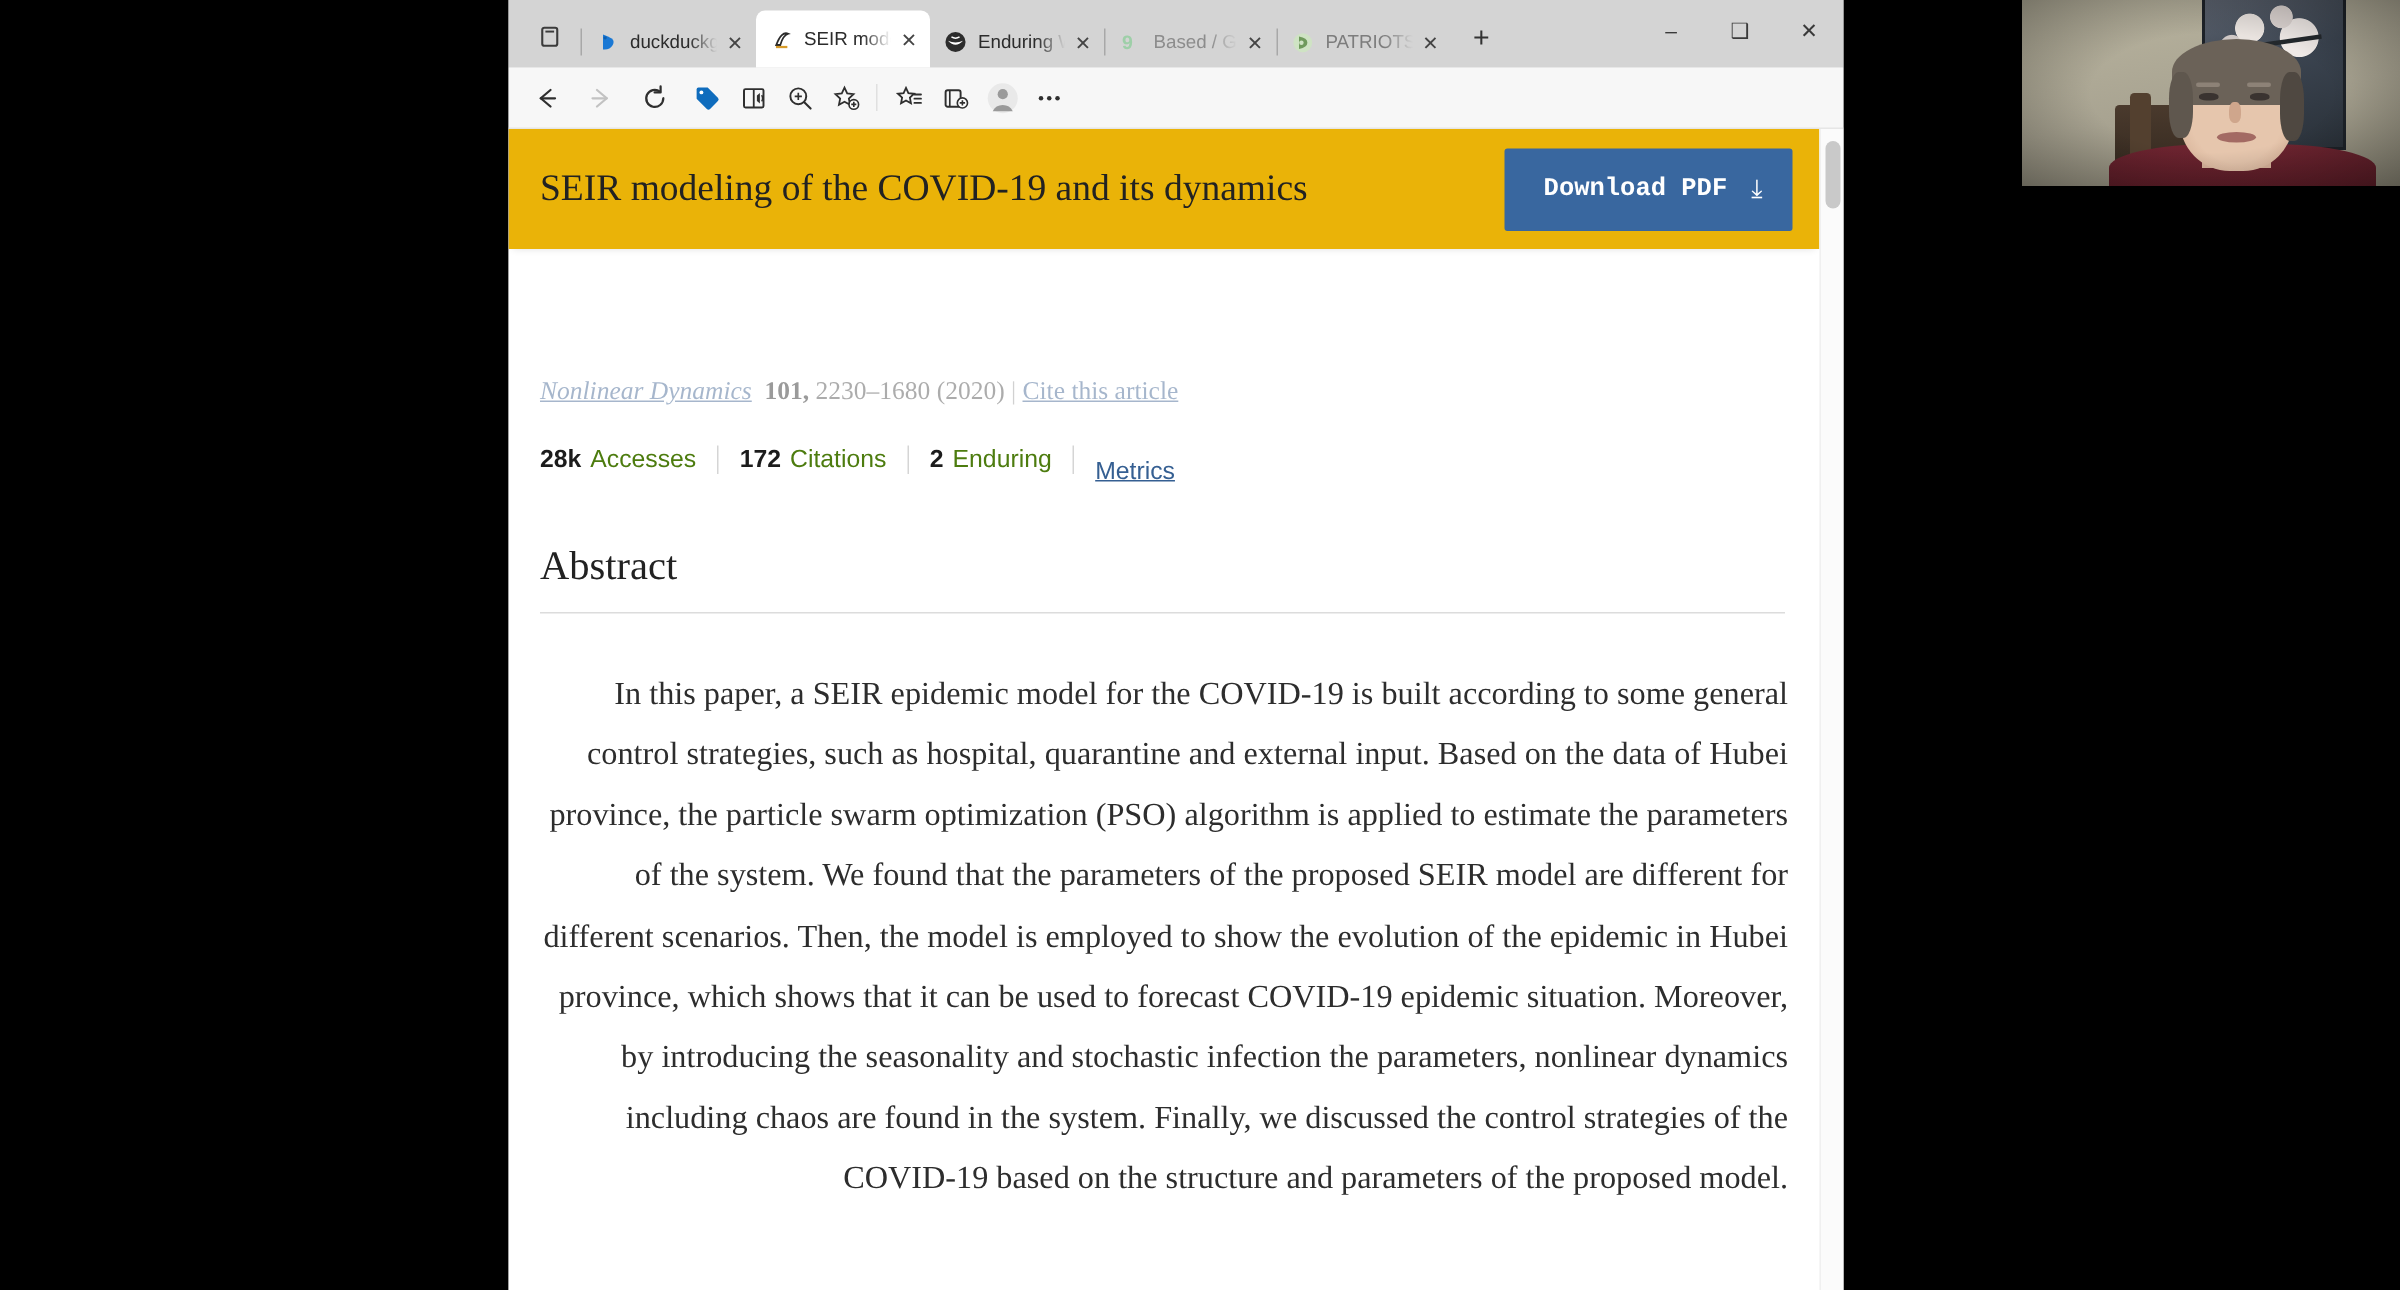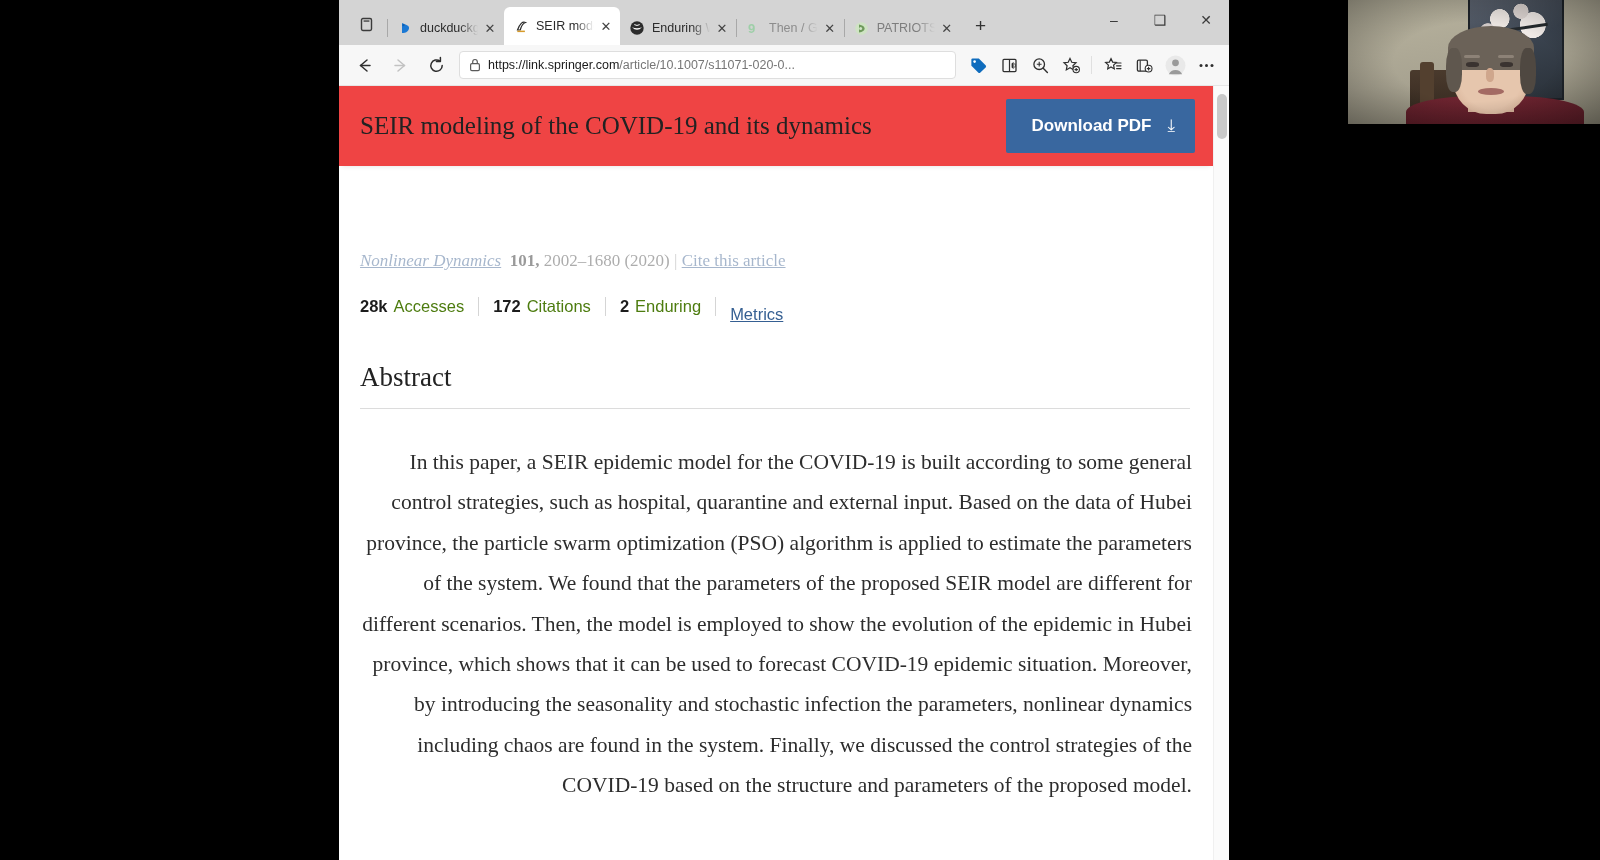--- a/index.html
+++ b/index.html
@@ -104,39 +104,40 @@
   
   #page-viewport{
     position:relative;width:890px;height:774px;background:#fff;overflow:hidden;
   }
   #page-scroll{
     position:absolute;left:0;top:0;right:0;bottom:0;
     overflow:hidden;
   }
   #sticky-header{
     position:absolute;left:0;top:0;width:874px;height:80px;
-    background:#ef4444;z-index:20;
+    background:#eab308;z-index:20;
     display:flex;align-items:center;
     box-sizing:border-box;padding:0 18px 0 21px;
     box-shadow:0 3px 5px -3px rgba(0,0,0,.12);
   }
   #sticky-title{
     flex:1 1 auto;
     font-family:"Liberation Serif",serif;
     font-size:25px;color:#222;line-height:30px;
     white-space:nowrap;overflow:hidden;
   }
   #download-pdf-button{
     flex:0 0 auto;
     background:#39679f;color:#fff;
     font-size:17px;font-weight:bold;
     padding:17px 20px 17px 26px;
     display:flex;align-items:center;gap:16px;
     border-radius:2px;
     white-space:nowrap;
+    font-family:Liberation Mono, monospace;
   }
   #download-pdf-button .dl-arrow{font-size:17px;font-weight:normal;}
 
   #article-body{
     position:absolute;left:0;top:0;width:874px;
     padding:0 0 0 0;
   }
   #citation-line{
     position:absolute;left:21px;top:165px;
     font-family:"Liberation Serif",serif;
@@ -311,21 +312,21 @@
       </div>
 
       <div class="tab-sep"></div>
 
       <div class="tab inactive">
         <span class="tab-favicon">
           <svg width="14" height="14" viewBox="0 0 14 14" aria-hidden="true">
             <text x="1" y="11.5" font-family="Liberation Sans, sans-serif" font-size="13" font-weight="bold" fill="#9ecfa8">9</text>
           </svg>
         </span>
-        <span class="tab-title" style="color:#8c8c8c">Then / G</span>
+        <span class="tab-title" style="color:#8c8c8c">Based / G</span>
         <span class="tab-close">✕</span>
       </div>
 
       <div class="tab-sep"></div>
 
       <div class="tab inactive">
         <span class="tab-favicon">
           <svg width="15" height="15" viewBox="0 0 15 15" aria-hidden="true">
             <circle cx="7.5" cy="7.5" r="6.3" fill="#cfe3c4"></circle>
             <path d="M5 3.4 L5 11.6 Q10.6 10.6 10.6 7.5 Q10.6 4.4 5 3.4 Z" fill="#6f9a5c"></path>
@@ -362,29 +363,20 @@
       </svg>
     </div>
 
     <div class="nav-btn">
       <svg width="19" height="19" viewBox="0 0 19 19" aria-hidden="true">
         <path d="M15.2 9.5 A5.7 5.7 0 1 1 13 5.1" fill="none" stroke="#2f2f2f" stroke-width="1.5" stroke-linecap="round"></path>
         <path d="M13.4 1.6 L13.4 5.6 L9.4 5.6" fill="none" stroke="#2f2f2f" stroke-width="1.5" stroke-linecap="round" stroke-linejoin="round"></path>
       </svg>
     </div>
 
-    <div id="omnibox">
-      <span id="lock-icon">
-        <svg width="12" height="14" viewBox="0 0 12 14" aria-hidden="true">
-          <rect x="1.6" y="5.6" width="8.8" height="7" rx="1.3" fill="none" stroke="#5a5a5a" stroke-width="1.2"></rect>
-          <path d="M3.7 5.6 V3.8 A2.3 2.3 0 0 1 8.3 3.8 V5.6" fill="none" stroke="#5a5a5a" stroke-width="1.2"></path>
-        </svg>
-      </span>
-      <span id="url-text"><span class="url-host">https://link.springer.com</span><span class="url-path">/article/10.1007/s11071-020-0...</span></span>
-    </div>
 
     <div class="tb-icon">
       <svg width="19" height="19" viewBox="0 0 19 19" aria-hidden="true">
         <path d="M9.8 2.4 L16.6 9.2 A1.6 1.6 0 0 1 16.6 11.4 L11.4 16.6 A1.6 1.6 0 0 1 9.2 16.6 L2.4 9.8 L2.4 3.6 A1.2 1.2 0 0 1 3.6 2.4 Z" fill="#0f6cbd"></path>
         <circle cx="5.6" cy="5.6" r="1.3" fill="#fff"></circle>
       </svg>
     </div>
 
     <div class="tb-icon">
       <svg width="19" height="19" viewBox="0 0 19 19" aria-hidden="true">
@@ -447,21 +439,21 @@
   </div>
 
   <div id="page-viewport">
     <div id="page-scroll">
 
       <div id="article-body">
 
         <div id="citation-line">
           <span class="journal">Nonlinear Dynamics</span>
           <span>&nbsp;</span><span class="vol">101</span><span class="vol">,</span>
-          <span>2002–1680</span>
+          <span>2230–1680</span>
           <span>(2020)</span>
           <span class="divider">|</span>
           <span class="cite-link">Cite this article</span>
         </div>
 
         <div id="metrics-row">
           <span class="m-num">28k</span>
           <span class="m-lab">Accesses</span>
           <span class="m-sep"></span>
           <span class="m-num">172</span>

